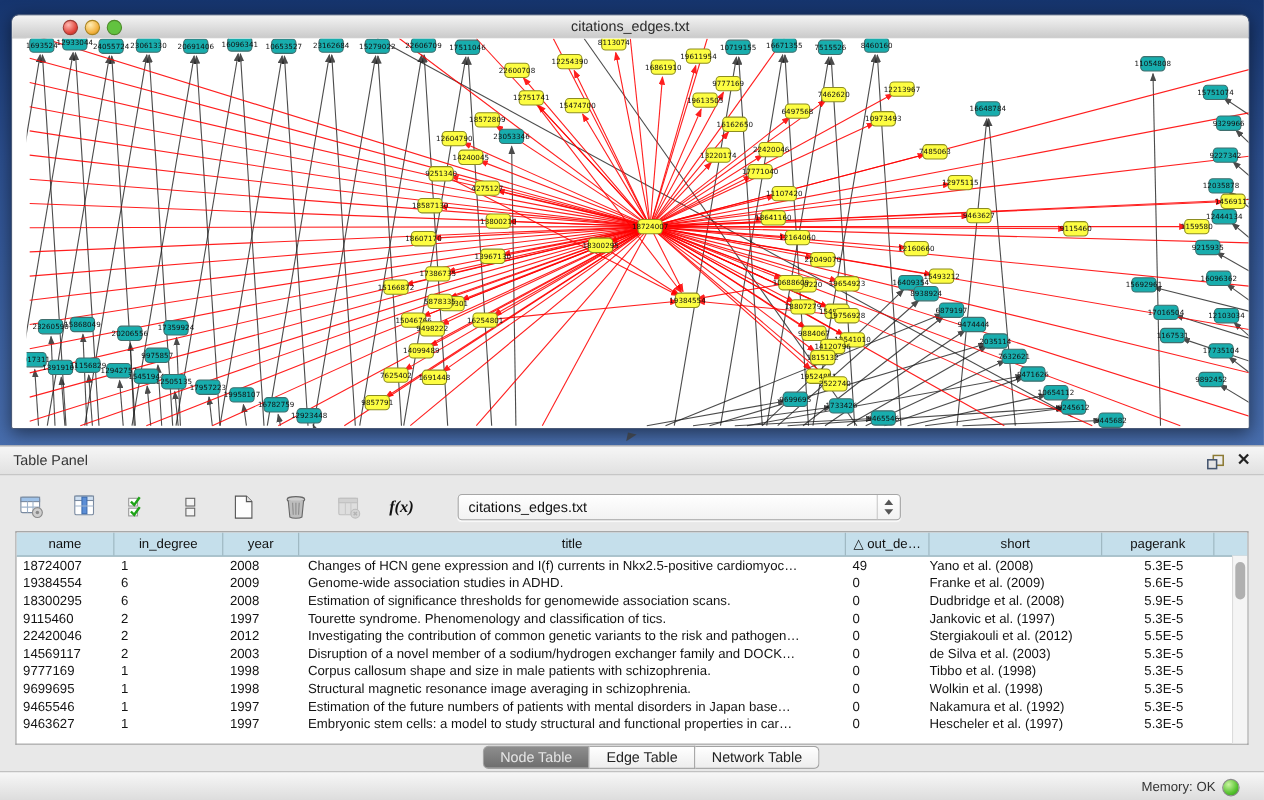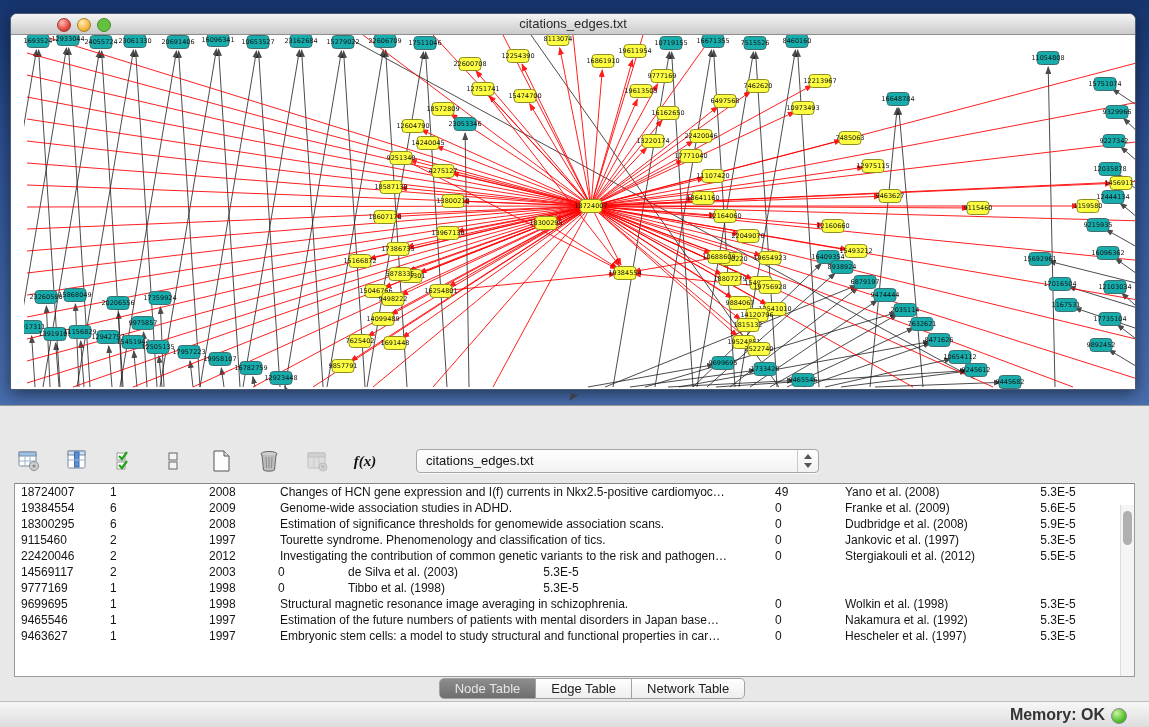--- a/index.html
+++ b/index.html
@@ -55,21 +55,21 @@
   .vscroll{position:absolute;right:0;top:21px;bottom:0;width:13px;background:#f5f5f5;border-left:1px solid #dcdcdc;}
   .vthumb{position:absolute;top:6px;left:2px;width:9px;height:34px;background:#b0b0b0;border-radius:5px;}
   .tabsbar{position:absolute;left:0;right:0;top:272px;height:22px;display:flex;justify-content:center;margin-left:35px;}
   .seg{height:19px;line-height:19px;padding:0 15px;font-size:13px;color:#222;
     background:linear-gradient(#ffffff,#ededed);border:1px solid #a2a2a2;border-left:none;}
   .seg:first-child{border-left:1px solid #a2a2a2;border-radius:5px 0 0 5px;}
   .seg:last-child{border-radius:0 5px 5px 0;}
   .seg.active{background:linear-gradient(#8d8d8d,#6e6e6e);color:#e6e6e6;}
   .statusbar{position:absolute;left:0;right:0;bottom:0;height:26px;
     background:linear-gradient(#f7f7f7,#dcdcdc);border-top:1px solid #bdbdbd;}
-  .mem-label{position:absolute;right:44px;top:0;font-size:16px;color:#333;line-height:26px;font-weight:bold;}
+  .mem-label{position:absolute;right:44px;top:0;font-size:12px;color:#333;line-height:26px;}
   .mem-dot{position:absolute;right:22px;top:6px;width:14px;height:14px;border-radius:50%;
     border:1px solid #8a8a8a;background:radial-gradient(circle at 35% 30%,#c9f5a0,#55c22e 60%,#2f9517);}
 </style>
 </head>
 <body>
 
 <div class="desktop">
   <div class="net-window">
     <div class="titlebar">
       <span class="tl r"></span>
@@ -772,20 +772,30 @@
             <rect x="1097" y="175.5" width="22" height="13" rx="3.5" class="ny"></rect>
             <text x="1108" y="184.3" class="nl">14569117</text>
           </g>
         </svg>
     </div>
   </div>
   <div class="split-cursor"></div>
 </div>
 
 <div class="table-panel">
+  <div class="panel-header">
+    <span>Table Panel</span>
+    <span class="float-btn">
+      <svg width="16" height="15">
+          <rect x="6" y="1" width="9" height="9" fill="none" stroke="#8c7a33" stroke-width="1.4"></rect>
+          <rect x="1" y="5" width="8" height="8" fill="#e4e4e4" stroke="#44546e" stroke-width="1.4"></rect>
+        </svg>
+    </span>
+    <span class="close-btn">✕</span>
+  </div>
 
   <div class="toolbar">
     <span class="tbtn">
       <svg width="24" height="24">
           <rect x="2" y="3" width="17" height="14" rx="1.5" fill="#fff" stroke="#7a8aa0"></rect>
           <rect x="2" y="3" width="17" height="4" fill="#9fc2e8" stroke="#7a8aa0"></rect>
           <line x1="8" y1="7" x2="8" y2="17" stroke="#9fb4cc"></line>
           <line x1="13" y1="7" x2="13" y2="17" stroke="#9fb4cc"></line>
           <line x1="2" y1="12" x2="19" y2="12" stroke="#9fb4cc"></line>
           <circle cx="17" cy="17" r="4.5" fill="#cfcfcf" stroke="#8a8a8a"></circle>
@@ -843,20 +853,29 @@
     <div class="combo">
       <span>citations_edges.txt</span>
       <span class="spin">
           <i class="up"></i>
           <i class="dn"></i>
         </span>
     </div>
   </div>
 
   <div class="table-wrap">
+    <div class="thead">
+        <div class="th c0">name</div>
+        <div class="th c1">in_degree</div>
+        <div class="th c2">year</div>
+        <div class="th c3">title</div>
+        <div class="th c4">△ out_de…</div>
+        <div class="th c5">short</div>
+        <div class="th c6">pagerank</div>
+      </div>
     <div>
         <div class="row">
           <div class="td c0">18724007</div>
           <div class="td c1">1</div>
           <div class="td c2">2008</div>
           <div class="td c3">Changes of HCN gene expression and I(f) currents in Nkx2.5-positive cardiomyoc…</div>
           <div class="td c4">49</div>
           <div class="td c5">Yano et al. (2008)</div>
           <div class="td c6">5.3E-5</div>
         </div>
@@ -893,28 +912,30 @@
           <div class="td c2">2012</div>
           <div class="td c3">Investigating the contribution of common genetic variants to the risk and pathogen…</div>
           <div class="td c4">0</div>
           <div class="td c5">Stergiakouli et al. (2012)</div>
           <div class="td c6">5.5E-5</div>
         </div>
         <div class="row">
           <div class="td c0">14569117</div>
           <div class="td c1">2</div>
           <div class="td c2">2003</div>
+          <div class="td c3">Disruption of a novel member of a sodium/hydrogen exchanger family and DOCK…</div>
           <div class="td c4">0</div>
           <div class="td c5">de Silva et al. (2003)</div>
           <div class="td c6">5.3E-5</div>
         </div>
         <div class="row">
           <div class="td c0">9777169</div>
           <div class="td c1">1</div>
           <div class="td c2">1998</div>
+          <div class="td c3">Corpus callosum shape and size in male patients with schizophrenia.</div>
           <div class="td c4">0</div>
           <div class="td c5">Tibbo et al. (1998)</div>
           <div class="td c6">5.3E-5</div>
         </div>
         <div class="row">
           <div class="td c0">9699695</div>
           <div class="td c1">1</div>
           <div class="td c2">1998</div>
           <div class="td c3">Structural magnetic resonance image averaging in schizophrenia.</div>
           <div class="td c4">0</div>

